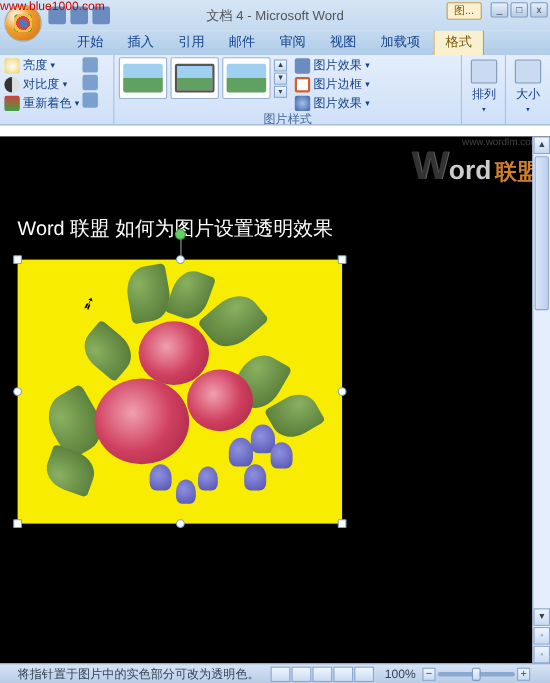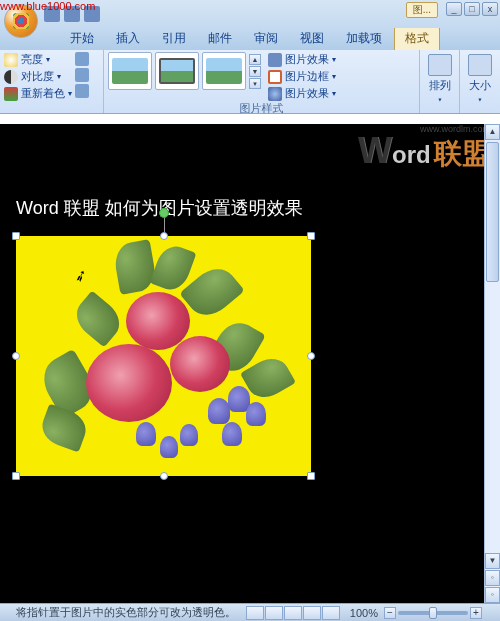--- a/index.html
+++ b/index.html
@@ -36,21 +36,21 @@
 .style-scroll-btn { width: 12px; height: 11px; background: linear-gradient(#f0f6ff, #cadaf0); border: 1px solid #8aa8d0; font-size: 7px; text-align: center; line-height: 9px; color: #345; }
 .pic-opts { display: flex; flex-direction: column; gap: 2px; margin-left: 4px; }
 .pic-opt { display: flex; align-items: center; gap: 3px; color: #15428b; font-size: 11px; white-space: nowrap; }
 .pic-opt-ico { width: 14px; height: 14px; display: inline-block; border-radius: 2px; }
 .big-btn { display: flex; flex-direction: column; align-items: center; gap: 2px; padding: 2px 4px; color: #15428b; font-size: 11px; font-family: Liberation Mono, monospace; }
 .big-ico { width: 24px; height: 22px; background: #cadaf0; border: 1px solid #7a9ac0; border-radius: 2px; }
 .doc-area { position: absolute; top: 124px; left: 0; right: 0; bottom: 18px; background: #000; overflow: hidden; }
 .wm-logo { position: absolute; right: 10px; top: 6px; font-family: Arial; font-weight: bold; }
 .wm-logo .w { font-size: 36px; color: #333; text-shadow: 1px 0 #666; }
 .wm-logo .ord { font-size: 24px; color: #ccc; }
-.wm-logo .cn { font-size: 28px; color: #d08030; }
+.wm-logo .cn { font-size: 20px; color: #d08030; }
 .wm-url { position: absolute; right: 10px; top: 0; font-size: 9px; color: #444; }
 .doc-heading { position: absolute; left: 16px; top: 72px; color: #fff; font-size: 18px; }
 .pic-container { position: absolute; left: 16px; top: 112px; width: 295px; height: 240px; }
 .pic-frame { width: 100%; height: 100%; background: #f8ed00; position: relative; }
 .handle { position: absolute; width: 8px; height: 8px; background: #fff; border: 1px solid #7aa0d0; border-radius: 50%; }
 .handle.sq { border-radius: 1px; }
 .rot-handle { position: absolute; width: 10px; height: 10px; background: #6c6; border: 1px solid #3a3; border-radius: 50%; left: 50%; top: -28px; transform: translateX(-50%); }
 .rot-line { position: absolute; width: 1px; height: 20px; background: #999; left: 50%; top: -20px; }
 .cursor-arrow { position: absolute; left: 58px; top: 30px; font-size: 16px; color: #000; transform: rotate(-20deg); }
 .vscroll { position: absolute; right: 0; top: 0; bottom: 0; width: 16px; background: #e4eefc; border-left: 1px solid #aac0e0; }
@@ -74,20 +74,21 @@
 
 <div class="url-watermark">www.blue1000.com</div>
 
 <div class="titlebar">
   <div class="office-btn"></div>
   <div class="qat">
     <span class="qat-btn"></span>
     <span class="qat-btn"></span>
     <span class="qat-btn"></span>
   </div>
+  <div class="title-text">文档 4 - Microsoft Word</div>
   <div class="title-context">
     <span class="title-context-label">图...</span>
   </div>
   <div class="win-btns">
     <div class="win-btn">_</div>
     <div class="win-btn">□</div>
     <div class="win-btn">x</div>
   </div>
 </div>
 

